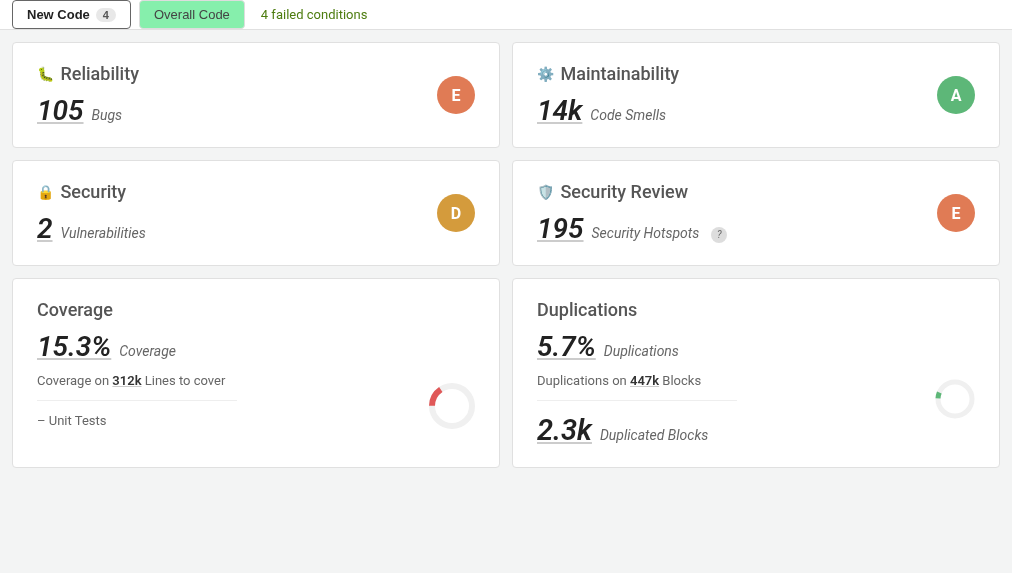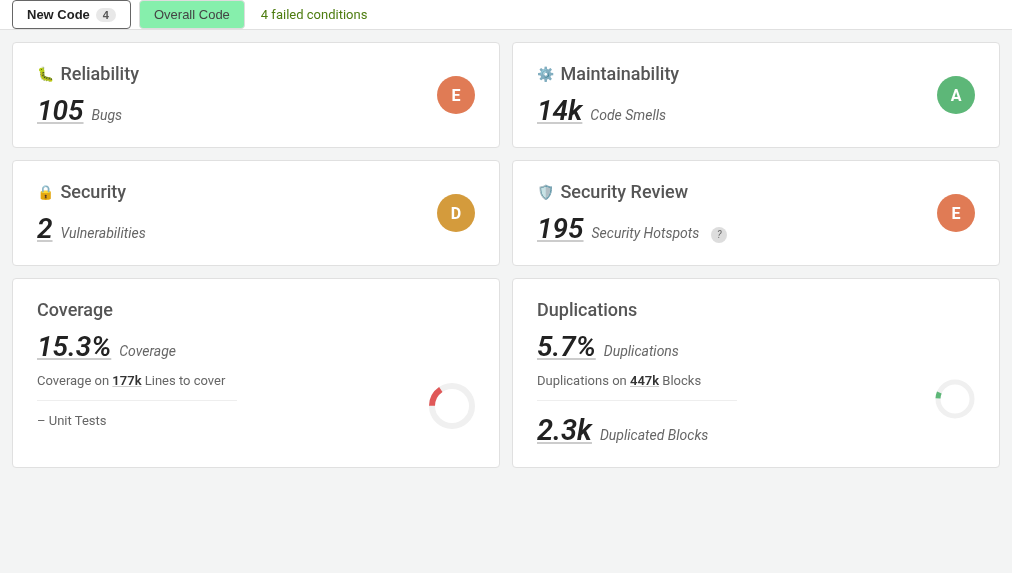--- a/index.html
+++ b/index.html
@@ -256,21 +256,21 @@
   <div class="card coverage-card">
     <div class="card-header">
       <span class="card-title">Coverage</span>
     </div>
     <div class="metric-row">
       <span class="metric-value">15.3%</span>
       <span class="metric-label">Coverage</span>
     </div>
     <div class="sub-metric">
       <span>Coverage on</span>
-      <strong>177k</strong>
+      <strong>312k</strong>
       <span>Lines to cover</span>
     </div>
     <hr class="divider">
     <div class="unit-tests">
       <span>–  Unit Tests</span>
     </div>
 
     <div class="donut-container">
       <svg width="54" height="54" viewBox="0 0 54 54">
         <circle cx="27" cy="27" r="20" fill="none" stroke="#f0f0f0" stroke-width="6"></circle>

